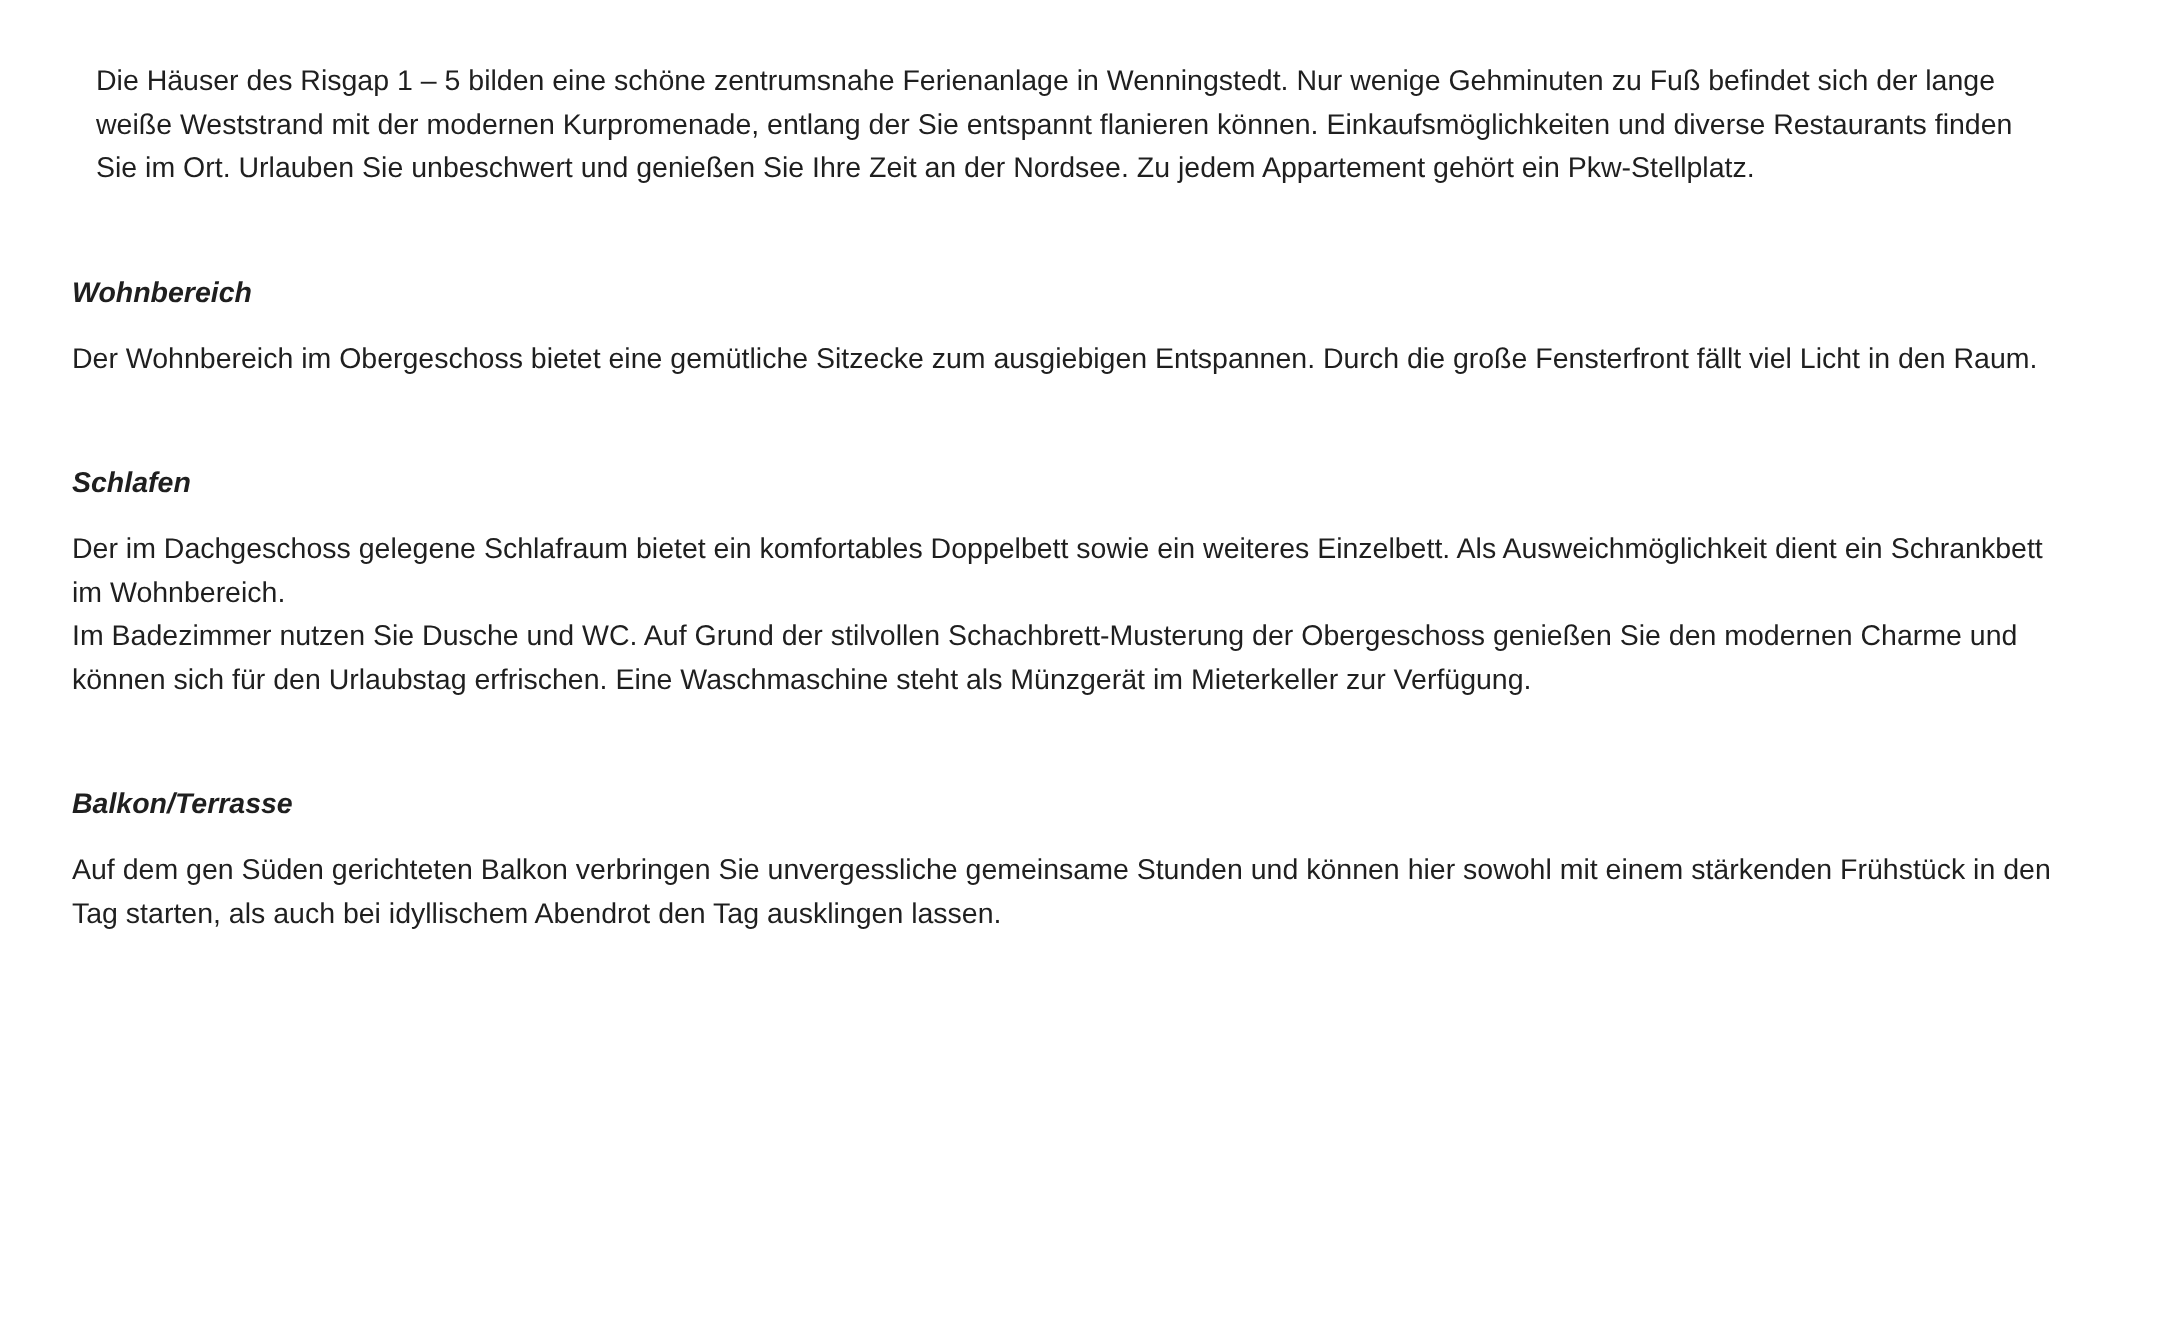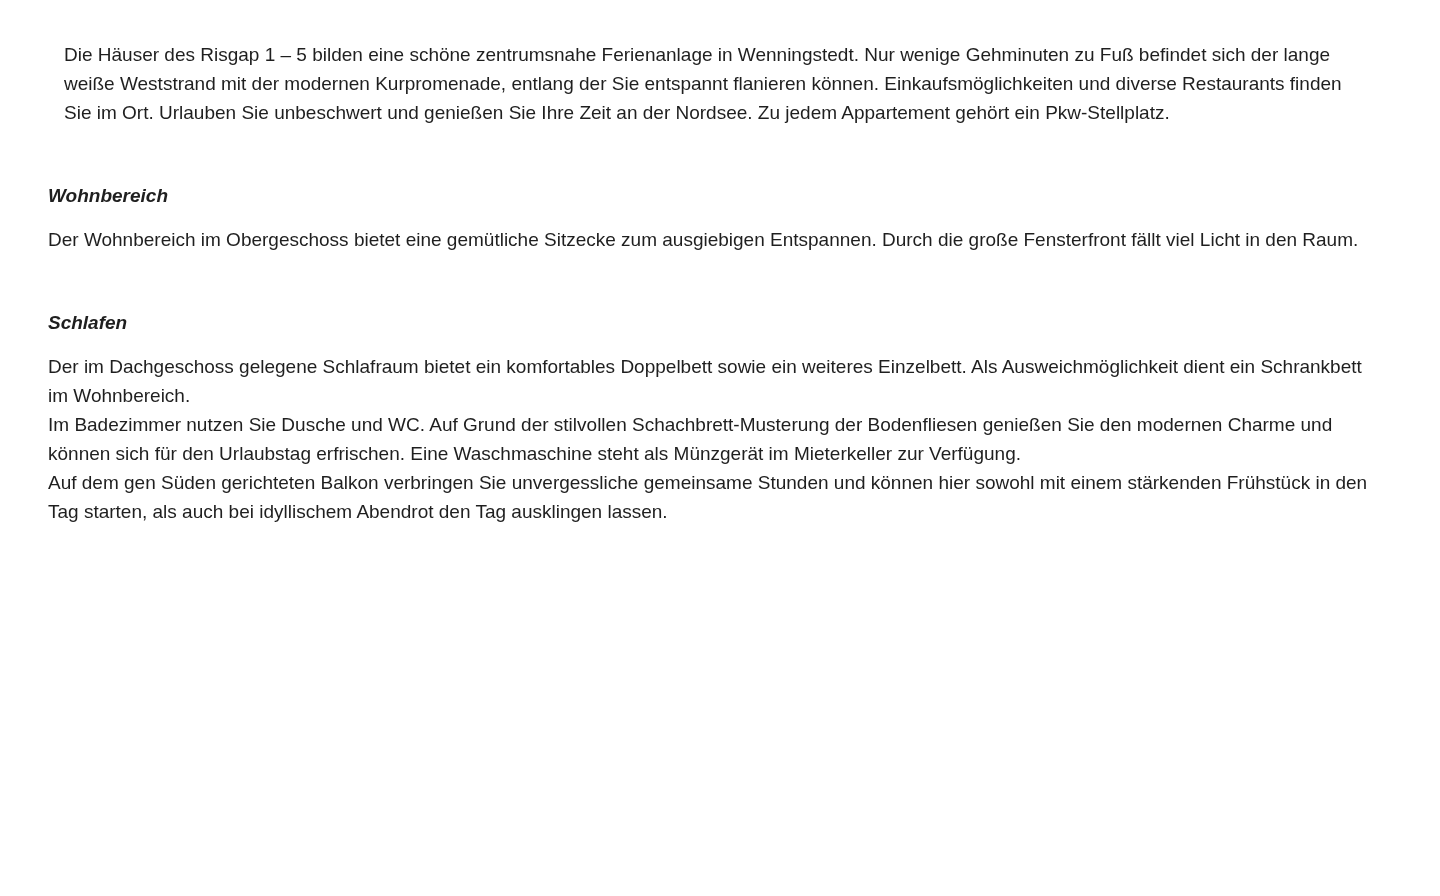--- a/index.html
+++ b/index.html
@@ -52,20 +52,21 @@
 
   <section>
   </section>
 
   <section>
     <h2 class="section-heading">Schlafen</h2>
     <p class="body-text">Der im Dachgeschoss gelegene Schlafraum bietet ein komfortables Doppelbett sowie ein weiteres Einzelbett. Als Ausweichmöglichkeit dient ein Schrankbett im Wohnbereich.</p>
   </section>
 
   <section>
-    <p class="body-text">Im Badezimmer nutzen Sie Dusche und WC. Auf Grund der stilvollen Schachbrett-Musterung der Bodenfliesen genießen Sie den modernen Charme und können sich für den Urlaubstag erfrischen. Eine Waschmaschine steht als Münzgerät im Mieterkeller zur Verfügung.</p>
+    <p class="body-text">Im Badezimmer nutzen Sie Dusche und WC. Auf Grund der stilvollen Schachbrett-Musterung der Obergeschoss genießen Sie den modernen Charme und können sich für den Urlaubstag erfrischen. Eine Waschmaschine steht als Münzgerät im Mieterkeller zur Verfügung.</p>
   </section>
 
   <section>
+    <h2 class="section-heading">Balkon/Terrasse</h2>
     <p class="body-text">Auf dem gen Süden gerichteten Balkon verbringen Sie unvergessliche gemeinsame Stunden und können hier sowohl mit einem stärkenden Frühstück in den Tag starten, als auch bei idyllischem Abendrot den Tag ausklingen lassen.</p>
   </section>
 
 </main>
 
 </body></html>

